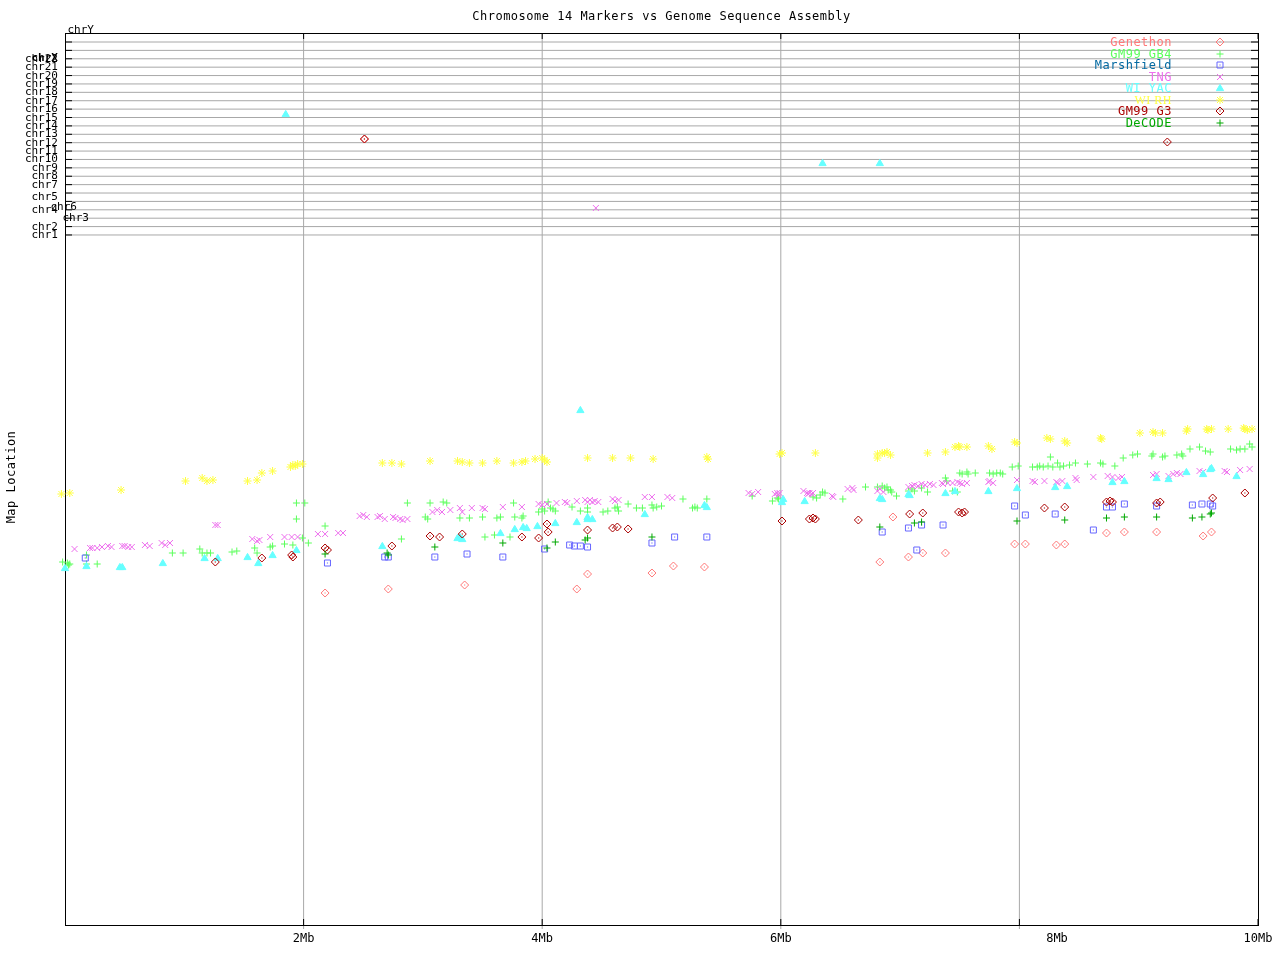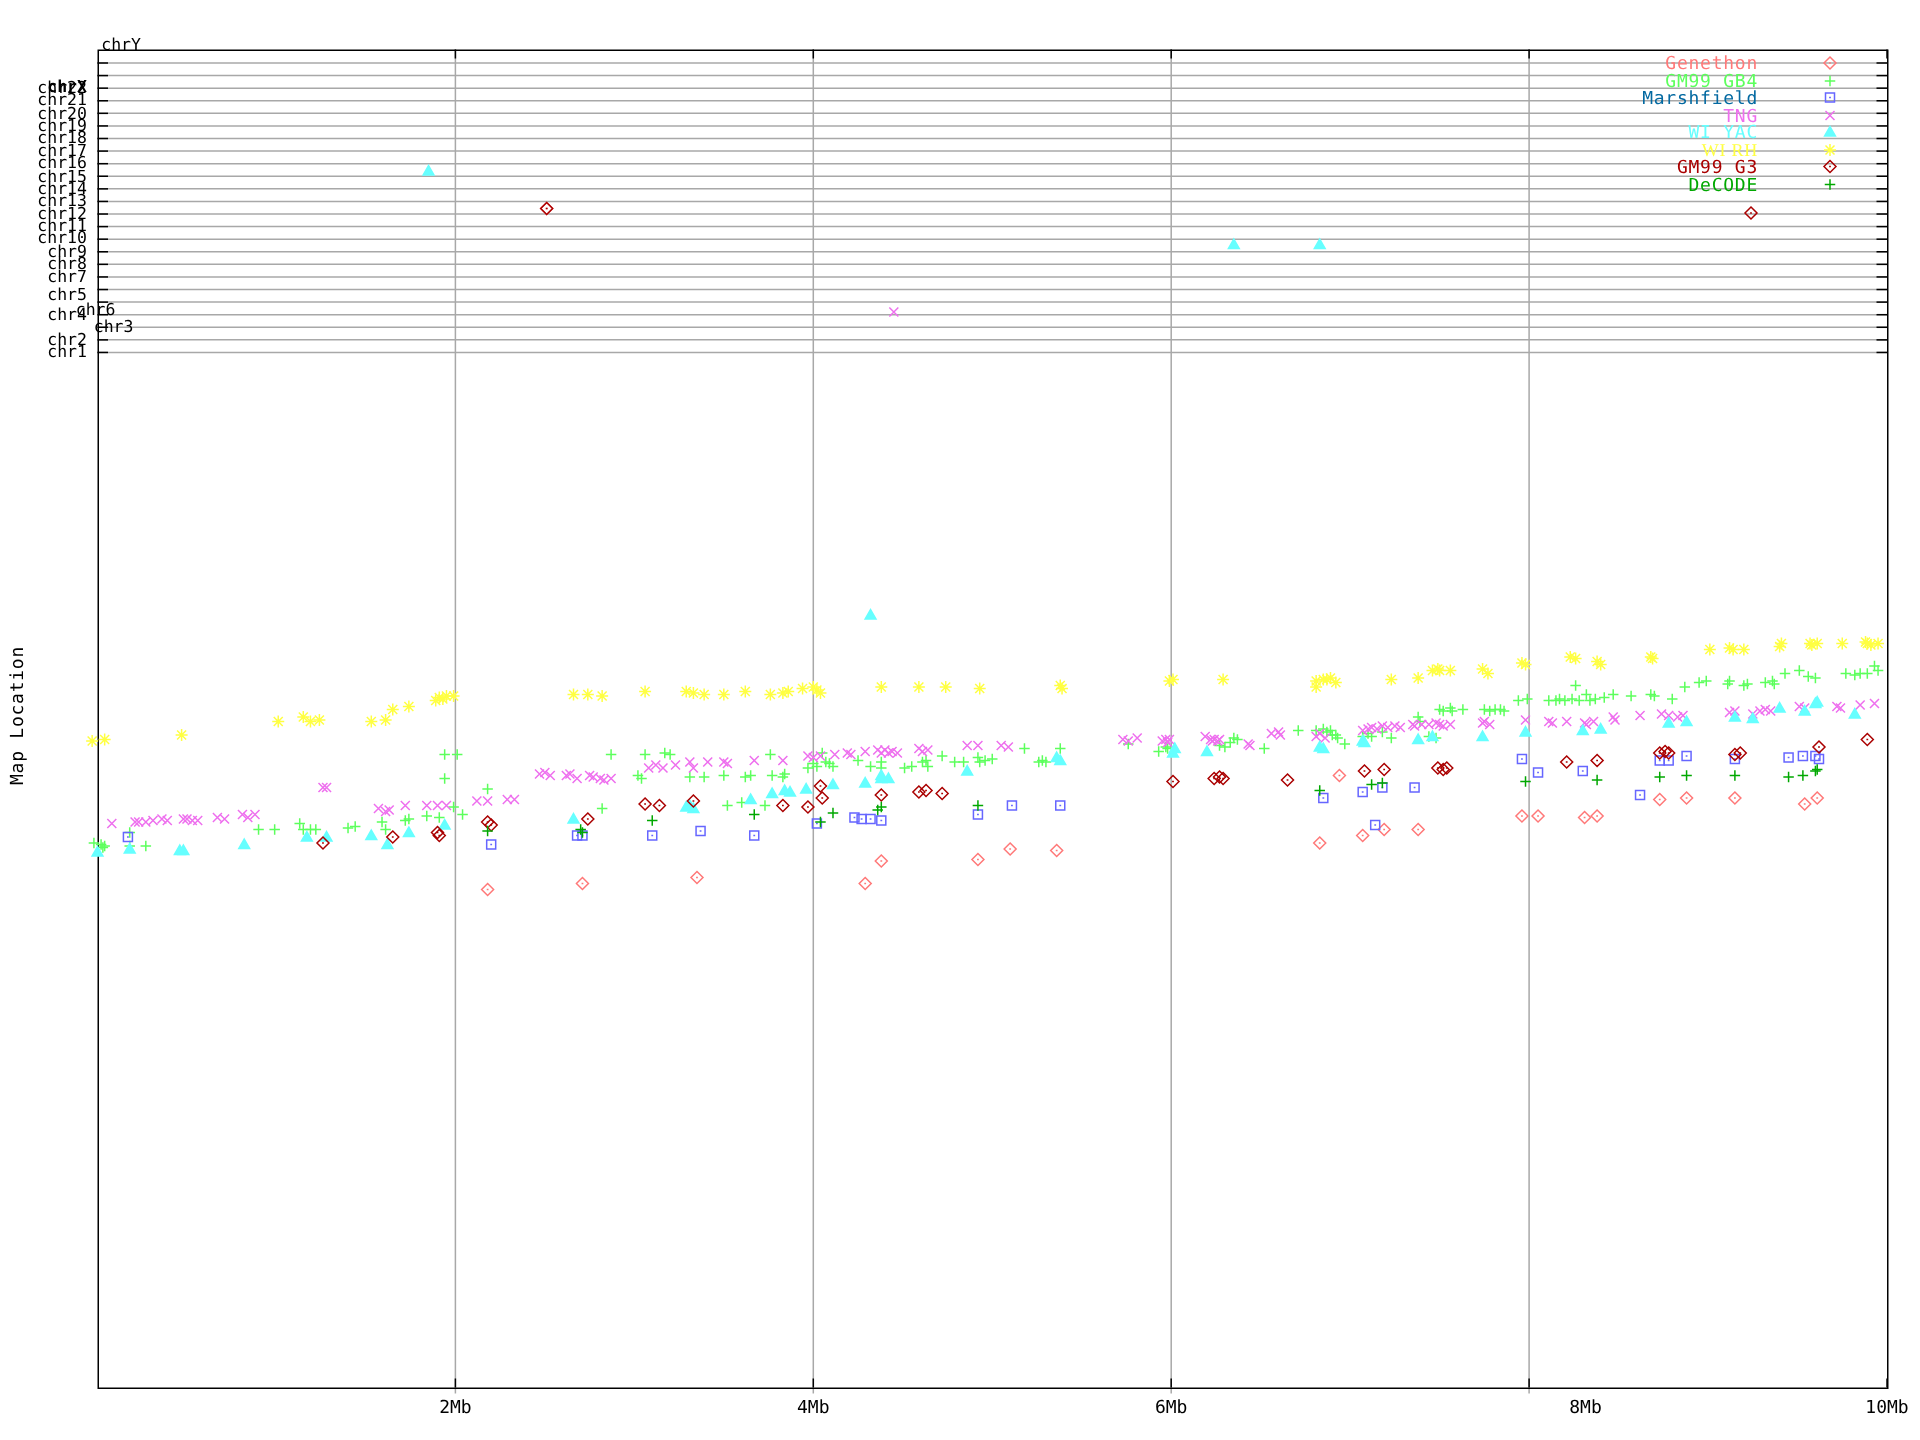--- a/index.html
+++ b/index.html
@@ -14,20 +14,21 @@
   .chr-tick-label{width:58px;text-align:right;font-size:11px;line-height:11px;left:0;}
   .legend-row{height:12px;line-height:12px;font-size:12px;}
   .legend-label{position:absolute;right:74px;top:0;width:160px;text-align:right;letter-spacing:0.5px;}
   .legend-marker{position:absolute;left:166px;top:0;}
   svg{display:block;}
 </style>
 </head>
 <body>
 
 <div id="screen">
+  <div class="abs" id="plot-title">Chromosome 14 Markers vs Genome Sequence Assembly</div>
   <svg class="abs" id="plot-svg" width="1280" height="960" viewBox="0 0 1280 960" xmlns="http://www.w3.org/2000/svg">
       <line x1="303.6" y1="33" x2="303.6" y2="925" stroke="#a8a8a8" stroke-width="1"></line>
       <line x1="303.6" y1="925" x2="303.6" y2="929" stroke="#a8a8a8" stroke-width="1"></line>
       <line x1="303.6" y1="925" x2="303.6" y2="919" stroke="#000000" stroke-width="1"></line>
       <line x1="303.6" y1="33" x2="303.6" y2="39" stroke="#000000" stroke-width="1"></line>
       <line x1="542.2" y1="33" x2="542.2" y2="925" stroke="#a8a8a8" stroke-width="1"></line>
       <line x1="542.2" y1="925" x2="542.2" y2="929" stroke="#a8a8a8" stroke-width="1"></line>
       <line x1="542.2" y1="925" x2="542.2" y2="919" stroke="#000000" stroke-width="1"></line>
       <line x1="542.2" y1="33" x2="542.2" y2="39" stroke="#000000" stroke-width="1"></line>
       <line x1="780.8" y1="33" x2="780.8" y2="925" stroke="#a8a8a8" stroke-width="1"></line>

